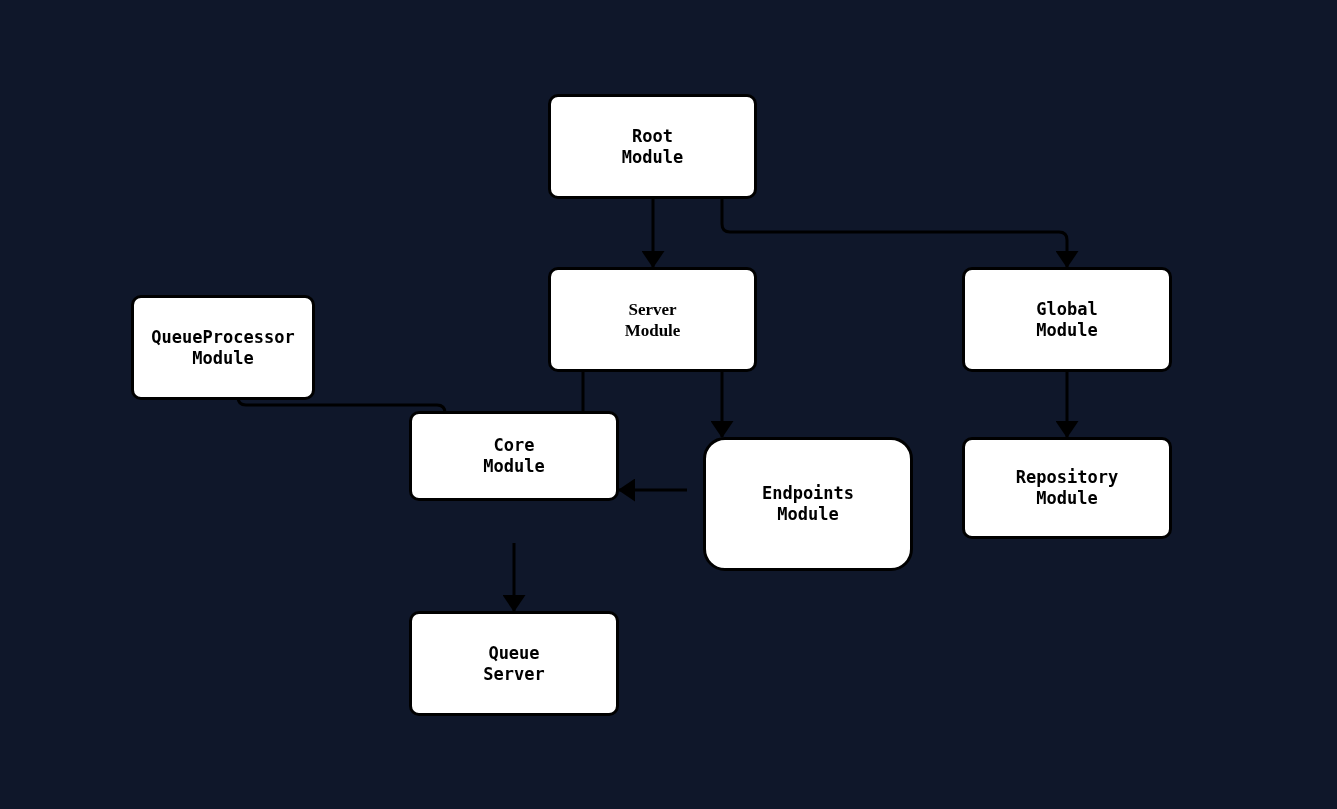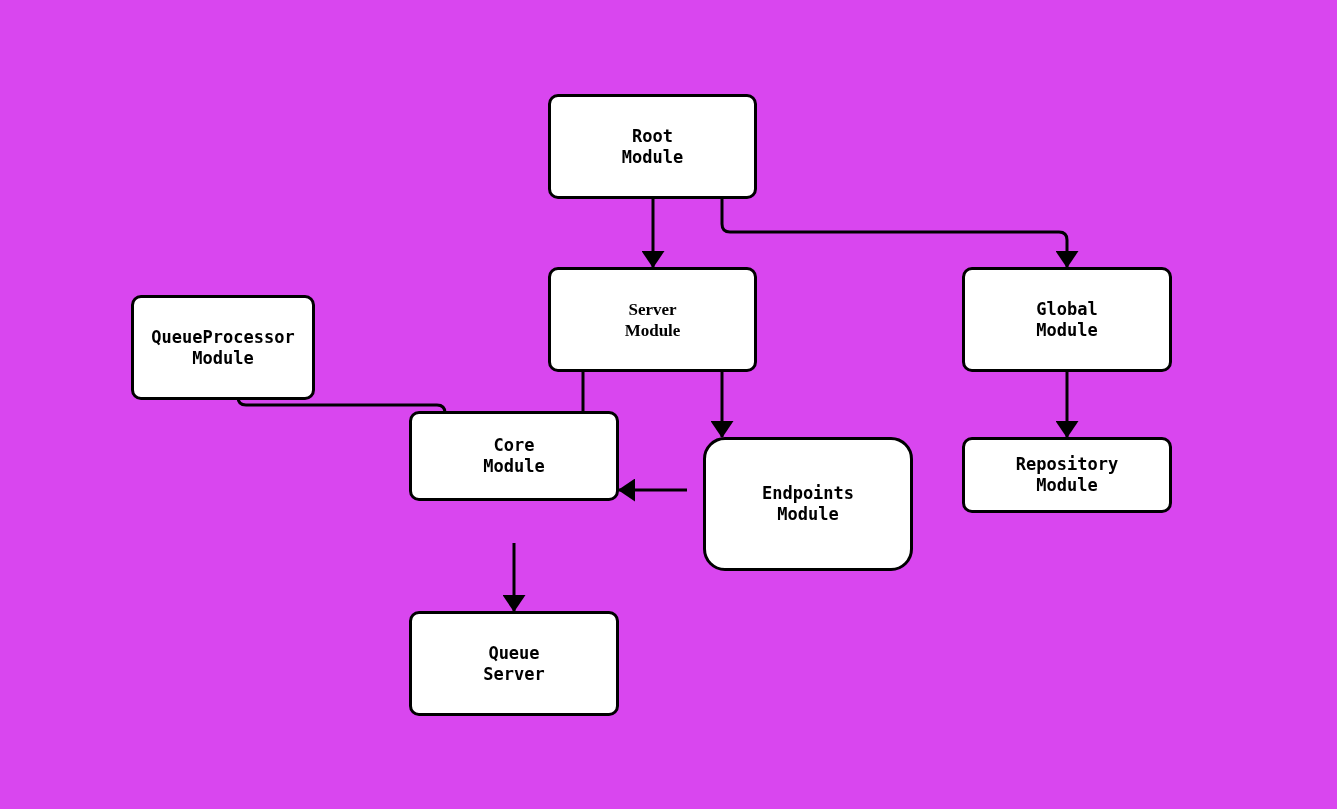--- a/index.html
+++ b/index.html
@@ -4,21 +4,21 @@
 <style>
   html, body {
     margin: 0;
     padding: 0;
     background: #ffffff;
   }
   .canvas {
     position: relative;
     width: 1337px;
     height: 809px;
-    background: #d946ef;
+    background: #0f172a;
     font-family: "DejaVu Sans Mono", monospace;
     overflow: hidden;
   }
   .edges-layer {
     position: absolute;
     top: 0;
     left: 0;
     width: 1337px;
     height: 809px;
   }
@@ -90,21 +90,21 @@
   <div class="node" style="left:409px; top:411px; width:210px; height:90px;">
     <span class="node-label">Core
 Module</span>
   </div>
 
   <div class="node" style="left:703px; top:437px; width:210px; height:134px;border-radius:22px;">
     <span class="node-label">Endpoints
 Module</span>
   </div>
 
-  <div class="node" style="left:962px; top:437px; width:210px; height:76px;">
+  <div class="node" style="left:962px; top:437px; width:210px; height:102px;">
     <span class="node-label">Repository
 Module</span>
   </div>
 
   <div class="node" style="left:409px; top:611px; width:210px; height:105px;">
     <span class="node-label">Queue
 Server</span>
   </div>
 
 </div>

